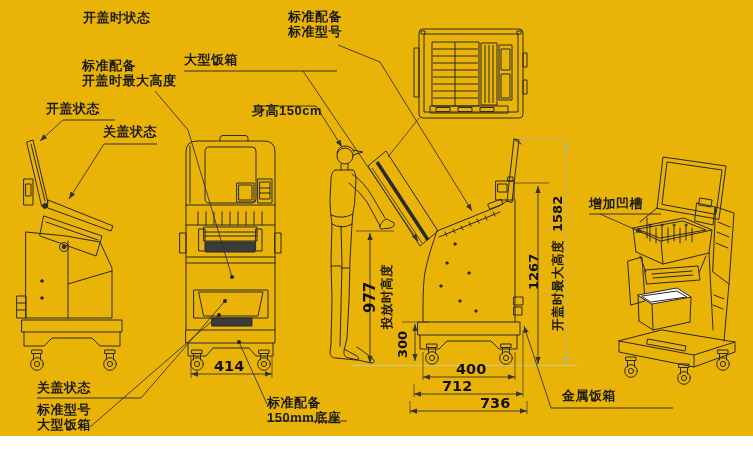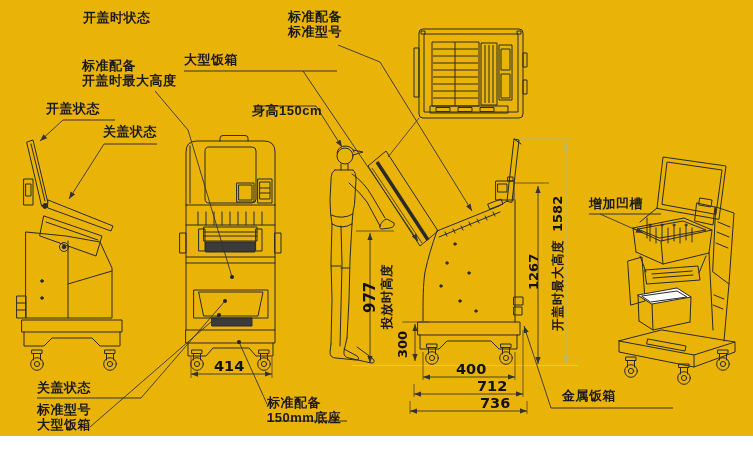--- a/index.html
+++ b/index.html
@@ -282,21 +282,21 @@
 
 <div class="lbl" style="left:267px;top:395px;">
   <span class="ln">标准配备</span>
   <span class="ln">150mm底座</span>
 </div>
 
 <div class="lbl" style="left:562px;top:388px;">金属饭箱</div>
 
 <div class="dimnum" style="left:214px;top:358px;">414</div>
 <div class="dimnum" style="left:456px;top:361px;">400</div>
-<div class="dimnum" style="left:477px;top:378px;">712</div>
+<div class="dimnum" style="left:442px;top:378px;">712</div>
 <div class="dimnum" style="left:480px;top:395px;">736</div>
 
 <div class="vtxt vnum" style="left:361px;top:313px;">977</div>
 <div class="vtxt vlbl" style="left:379px;top:329px;">投放时高度</div>
 <div class="vtxt vnum-sm" style="left:395px;top:358px;">300</div>
 <div class="vtxt vnum-sm" style="left:526px;top:290px;">1267</div>
 <div class="vtxt" style="left:548px;top:331px;">
   <span class="vlbl">开盖时最大高度</span><span class="gap"></span><span class="vnum-sm">1582</span>
 </div>
 

